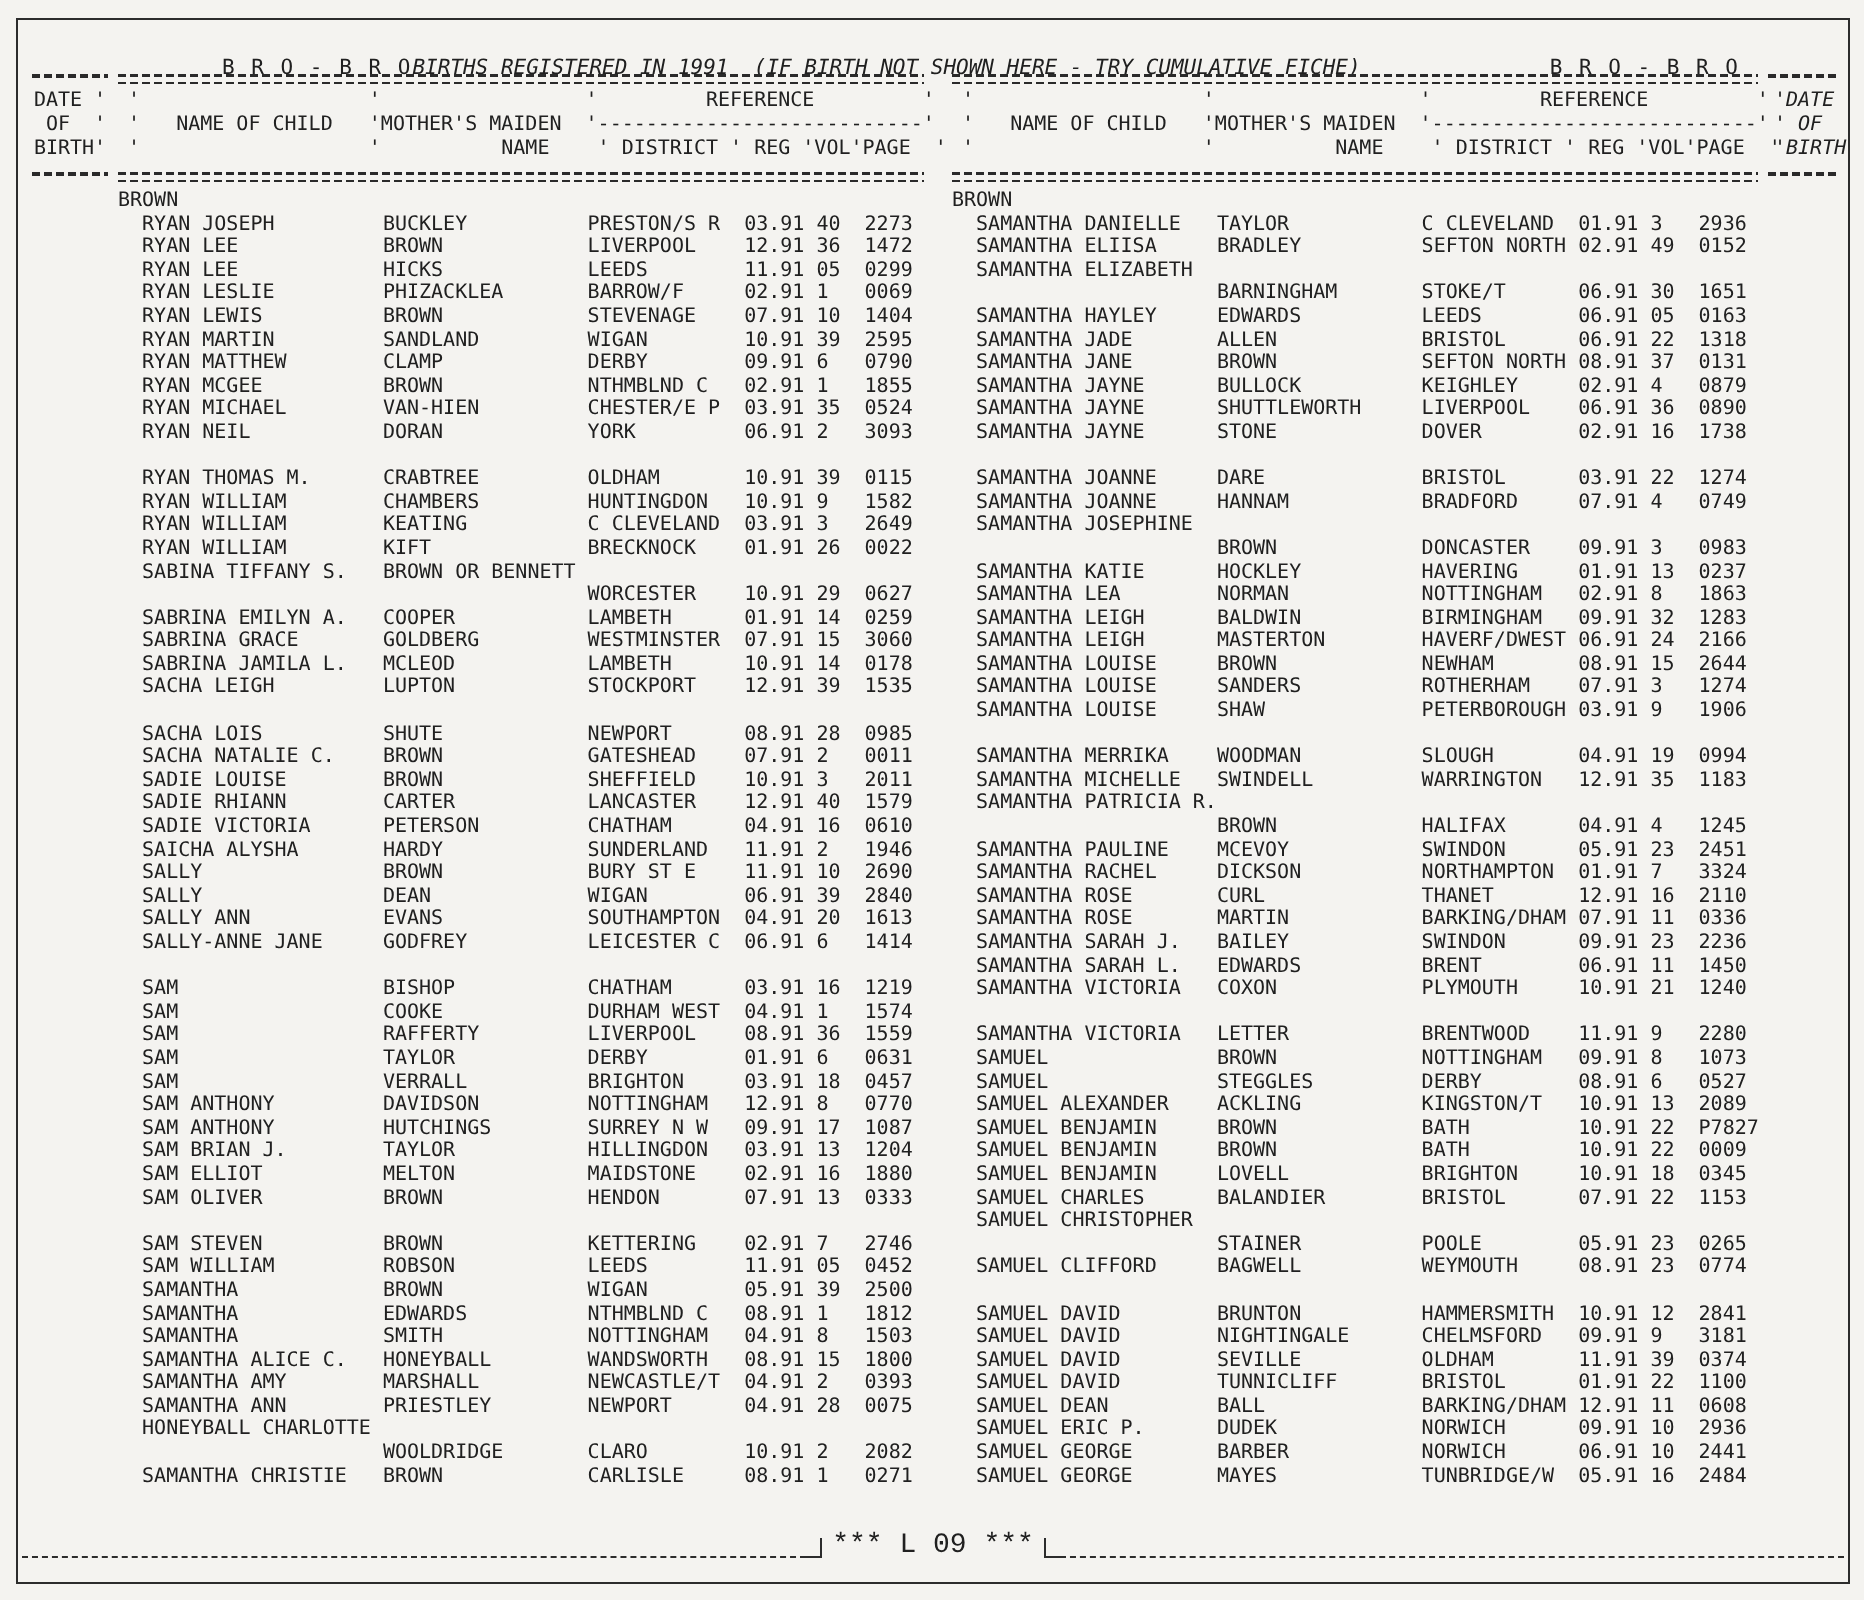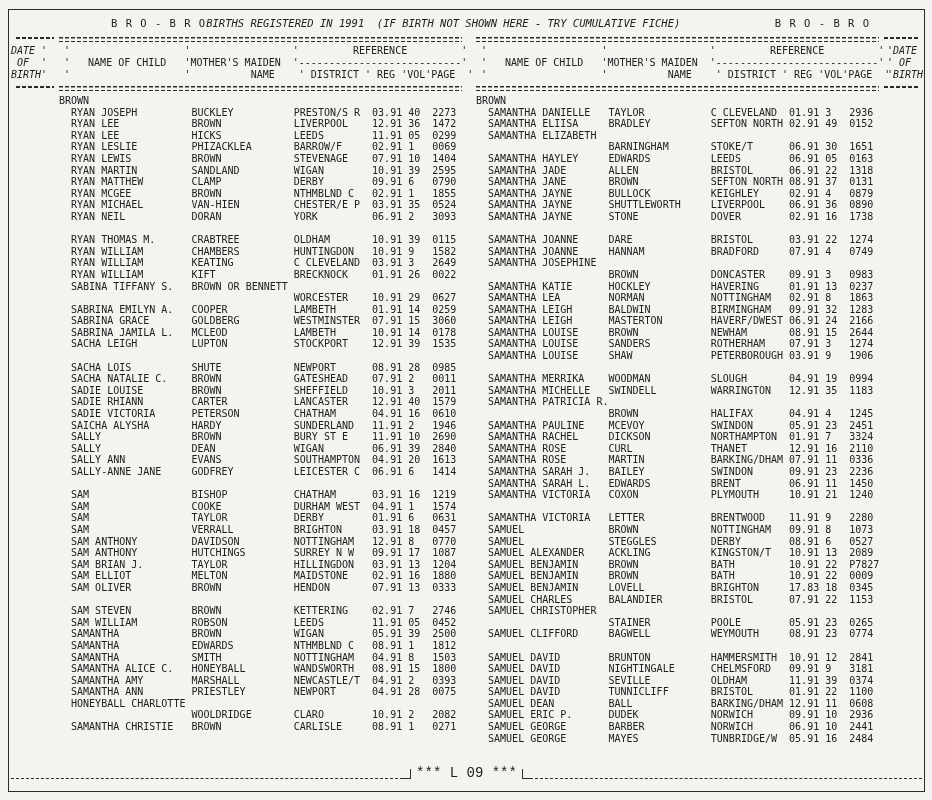--- a/index.html
+++ b/index.html
@@ -8,32 +8,32 @@
   .frame{position:absolute;left:8px;top:9px;right:7px;bottom:8px;border:1.6px solid #2c2c2c;}
   .mono{font-size:10px;line-height:11.6px;white-space:pre;}
   .hline{font-size:10px;line-height:12px;white-space:pre;}
   .cols{display:flex;}
   .c1{width:48px;flex:none;}
   .c2{width:403px;flex:none;}
   .c3{width:14px;flex:none;}
   .c4{width:403px;flex:none;}
   .c5{width:44px;flex:none;}
   .abs{position:absolute;left:2px;right:2px;}
-  .title-row{top:7px;display:flex;align-items:center;font-size:10.5px;white-space:pre;}
+  .title-row{top:18px;display:flex;align-items:center;font-size:10.5px;white-space:pre;}
   .title-row .lr{margin-left:100px;letter-spacing:1px;}
   .title-row .tt{flex:1;font-style:italic;}
   .title-row .rr{margin-right:52px;letter-spacing:1px;}
   .sep-double{height:5px;
     background-image:repeating-linear-gradient(90deg,#2a2a2a 0 4px,transparent 4px 6px),
                      repeating-linear-gradient(90deg,#2a2a2a 0 4px,transparent 4px 6px);
     background-size:100% 1.5px,100% 1.5px;background-position:0 0,0 100%;background-repeat:no-repeat;}
   .sep-single{height:1.6px;margin-top:2px;
     background-image:repeating-linear-gradient(90deg,#2a2a2a 0 4px,transparent 4px 6px);}
   .pad-side{margin:0 5px;}
-  .date-l{text-align:left;padding-right:5px;font-style:italic;}
+  .date-l{text-align:center;padding-right:5px;}
   .date-r{text-align:left;padding-left:3px;font-style:italic;}
   .row{height:11.6px;overflow:visible;}
   .footer-row{bottom:12px;display:flex;align-items:flex-end;}
   .fline{flex:1;height:9px;border-bottom:1.5px dashed #2c2c2c;}
   .fcorner-l{width:7px;height:9px;border-bottom:1.5px solid #2c2c2c;border-right:1.5px solid #2c2c2c;flex:none;}
   .fcorner-r{width:7px;height:9px;border-bottom:1.5px solid #2c2c2c;border-left:1.5px solid #2c2c2c;flex:none;}
   .ftext{font-size:14px;line-height:11px;padding:0 5px;white-space:pre;font-family:Liberation Mono, monospace;}
 </style>
 </head>
 <body>
@@ -135,20 +135,21 @@
           <div class="mono row">  SADIE RHIANN        CARTER           LANCASTER    12.91 40  1579</div>
           <div class="mono row">  SADIE VICTORIA      PETERSON         CHATHAM      04.91 16  0610</div>
           <div class="mono row">  SAICHA ALYSHA       HARDY            SUNDERLAND   11.91 2   1946</div>
           <div class="mono row">  SALLY               BROWN            BURY ST E    11.91 10  2690</div>
           <div class="mono row">  SALLY               DEAN             WIGAN        06.91 39  2840</div>
           <div class="mono row">  SALLY ANN           EVANS            SOUTHAMPTON  04.91 20  1613</div>
           <div class="mono row">  SALLY-ANNE JANE     GODFREY          LEICESTER C  06.91 6   1414</div>
           <div class="mono row">&nbsp;</div>
           <div class="mono row">  SAM                 BISHOP           CHATHAM      03.91 16  1219</div>
           <div class="mono row">  SAM                 COOKE            DURHAM WEST  04.91 1   1574</div>
+          <div class="mono row">  SAM                 RAFFERTY         LIVERPOOL    08.91 36  1559</div>
           <div class="mono row">  SAM                 TAYLOR           DERBY        01.91 6   0631</div>
           <div class="mono row">  SAM                 VERRALL          BRIGHTON     03.91 18  0457</div>
           <div class="mono row">  SAM ANTHONY         DAVIDSON         NOTTINGHAM   12.91 8   0770</div>
           <div class="mono row">  SAM ANTHONY         HUTCHINGS        SURREY N W   09.91 17  1087</div>
           <div class="mono row">  SAM BRIAN J.        TAYLOR           HILLINGDON   03.91 13  1204</div>
           <div class="mono row">  SAM ELLIOT          MELTON           MAIDSTONE    02.91 16  1880</div>
           <div class="mono row">  SAM OLIVER          BROWN            HENDON       07.91 13  0333</div>
           <div class="mono row">&nbsp;</div>
           <div class="mono row">  SAM STEVEN          BROWN            KETTERING    02.91 7   2746</div>
           <div class="mono row">  SAM WILLIAM         ROBSON           LEEDS        11.91 05  0452</div>
@@ -199,21 +200,21 @@
           <div class="mono row">  SAMANTHA SARAH J.   BAILEY           SWINDON      09.91 23  2236</div>
           <div class="mono row">  SAMANTHA SARAH L.   EDWARDS          BRENT        06.91 11  1450</div>
           <div class="mono row">  SAMANTHA VICTORIA   COXON            PLYMOUTH     10.91 21  1240</div>
           <div class="mono row">&nbsp;</div>
           <div class="mono row">  SAMANTHA VICTORIA   LETTER           BRENTWOOD    11.91 9   2280</div>
           <div class="mono row">  SAMUEL              BROWN            NOTTINGHAM   09.91 8   1073</div>
           <div class="mono row">  SAMUEL              STEGGLES         DERBY        08.91 6   0527</div>
           <div class="mono row">  SAMUEL ALEXANDER    ACKLING          KINGSTON/T   10.91 13  2089</div>
           <div class="mono row">  SAMUEL BENJAMIN     BROWN            BATH         10.91 22  P7827</div>
           <div class="mono row">  SAMUEL BENJAMIN     BROWN            BATH         10.91 22  0009</div>
-          <div class="mono row">  SAMUEL BENJAMIN     LOVELL           BRIGHTON     17.83 18  0345</div>
+          <div class="mono row">  SAMUEL BENJAMIN     LOVELL           BRIGHTON     10.91 18  0345</div>
           <div class="mono row">  SAMUEL CHARLES      BALANDIER        BRISTOL      07.91 22  1153</div>
           <div class="mono row">  SAMUEL CHRISTOPHER                                          </div>
           <div class="mono row">                      STAINER          POOLE        05.91 23  0265</div>
           <div class="mono row">  SAMUEL CLIFFORD     BAGWELL          WEYMOUTH     08.91 23  0774</div>
           <div class="mono row">&nbsp;</div>
           <div class="mono row">  SAMUEL DAVID        BRUNTON          HAMMERSMITH  10.91 12  2841</div>
           <div class="mono row">  SAMUEL DAVID        NIGHTINGALE      CHELMSFORD   09.91 9   3181</div>
           <div class="mono row">  SAMUEL DAVID        SEVILLE          OLDHAM       11.91 39  0374</div>
           <div class="mono row">  SAMUEL DAVID        TUNNICLIFF       BRISTOL      01.91 22  1100</div>
           <div class="mono row">  SAMUEL DEAN         BALL             BARKING/DHAM 12.91 11  0608</div>

